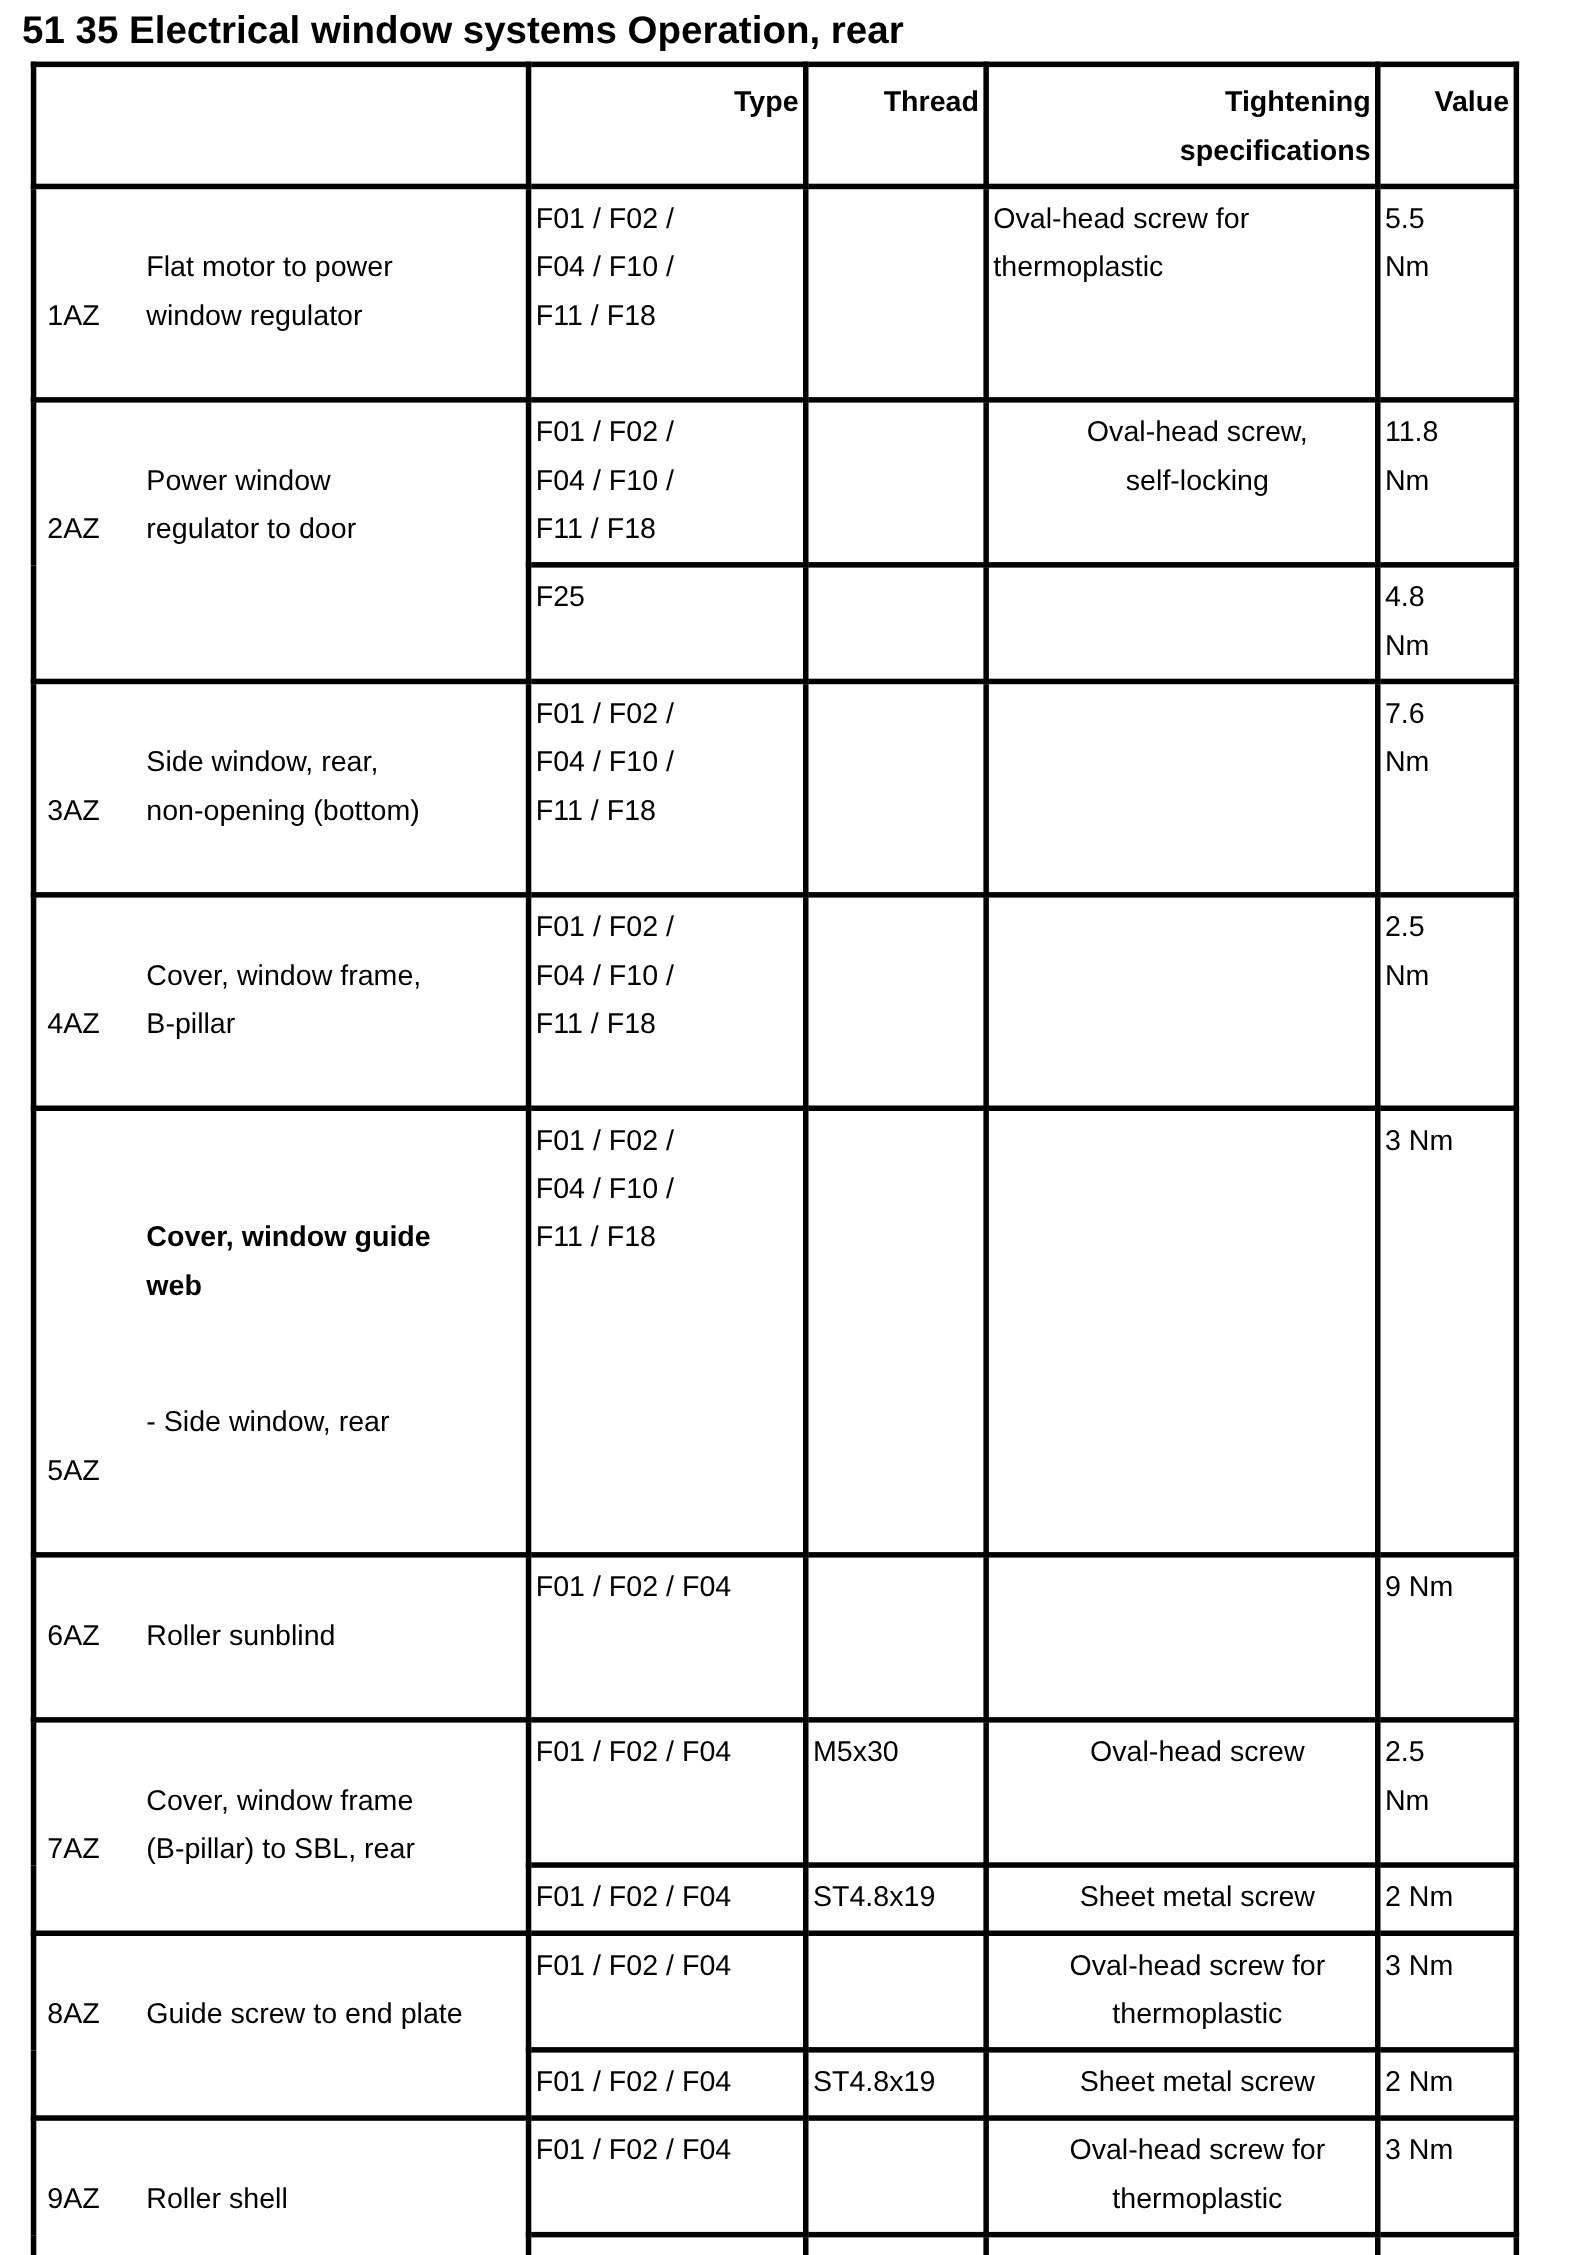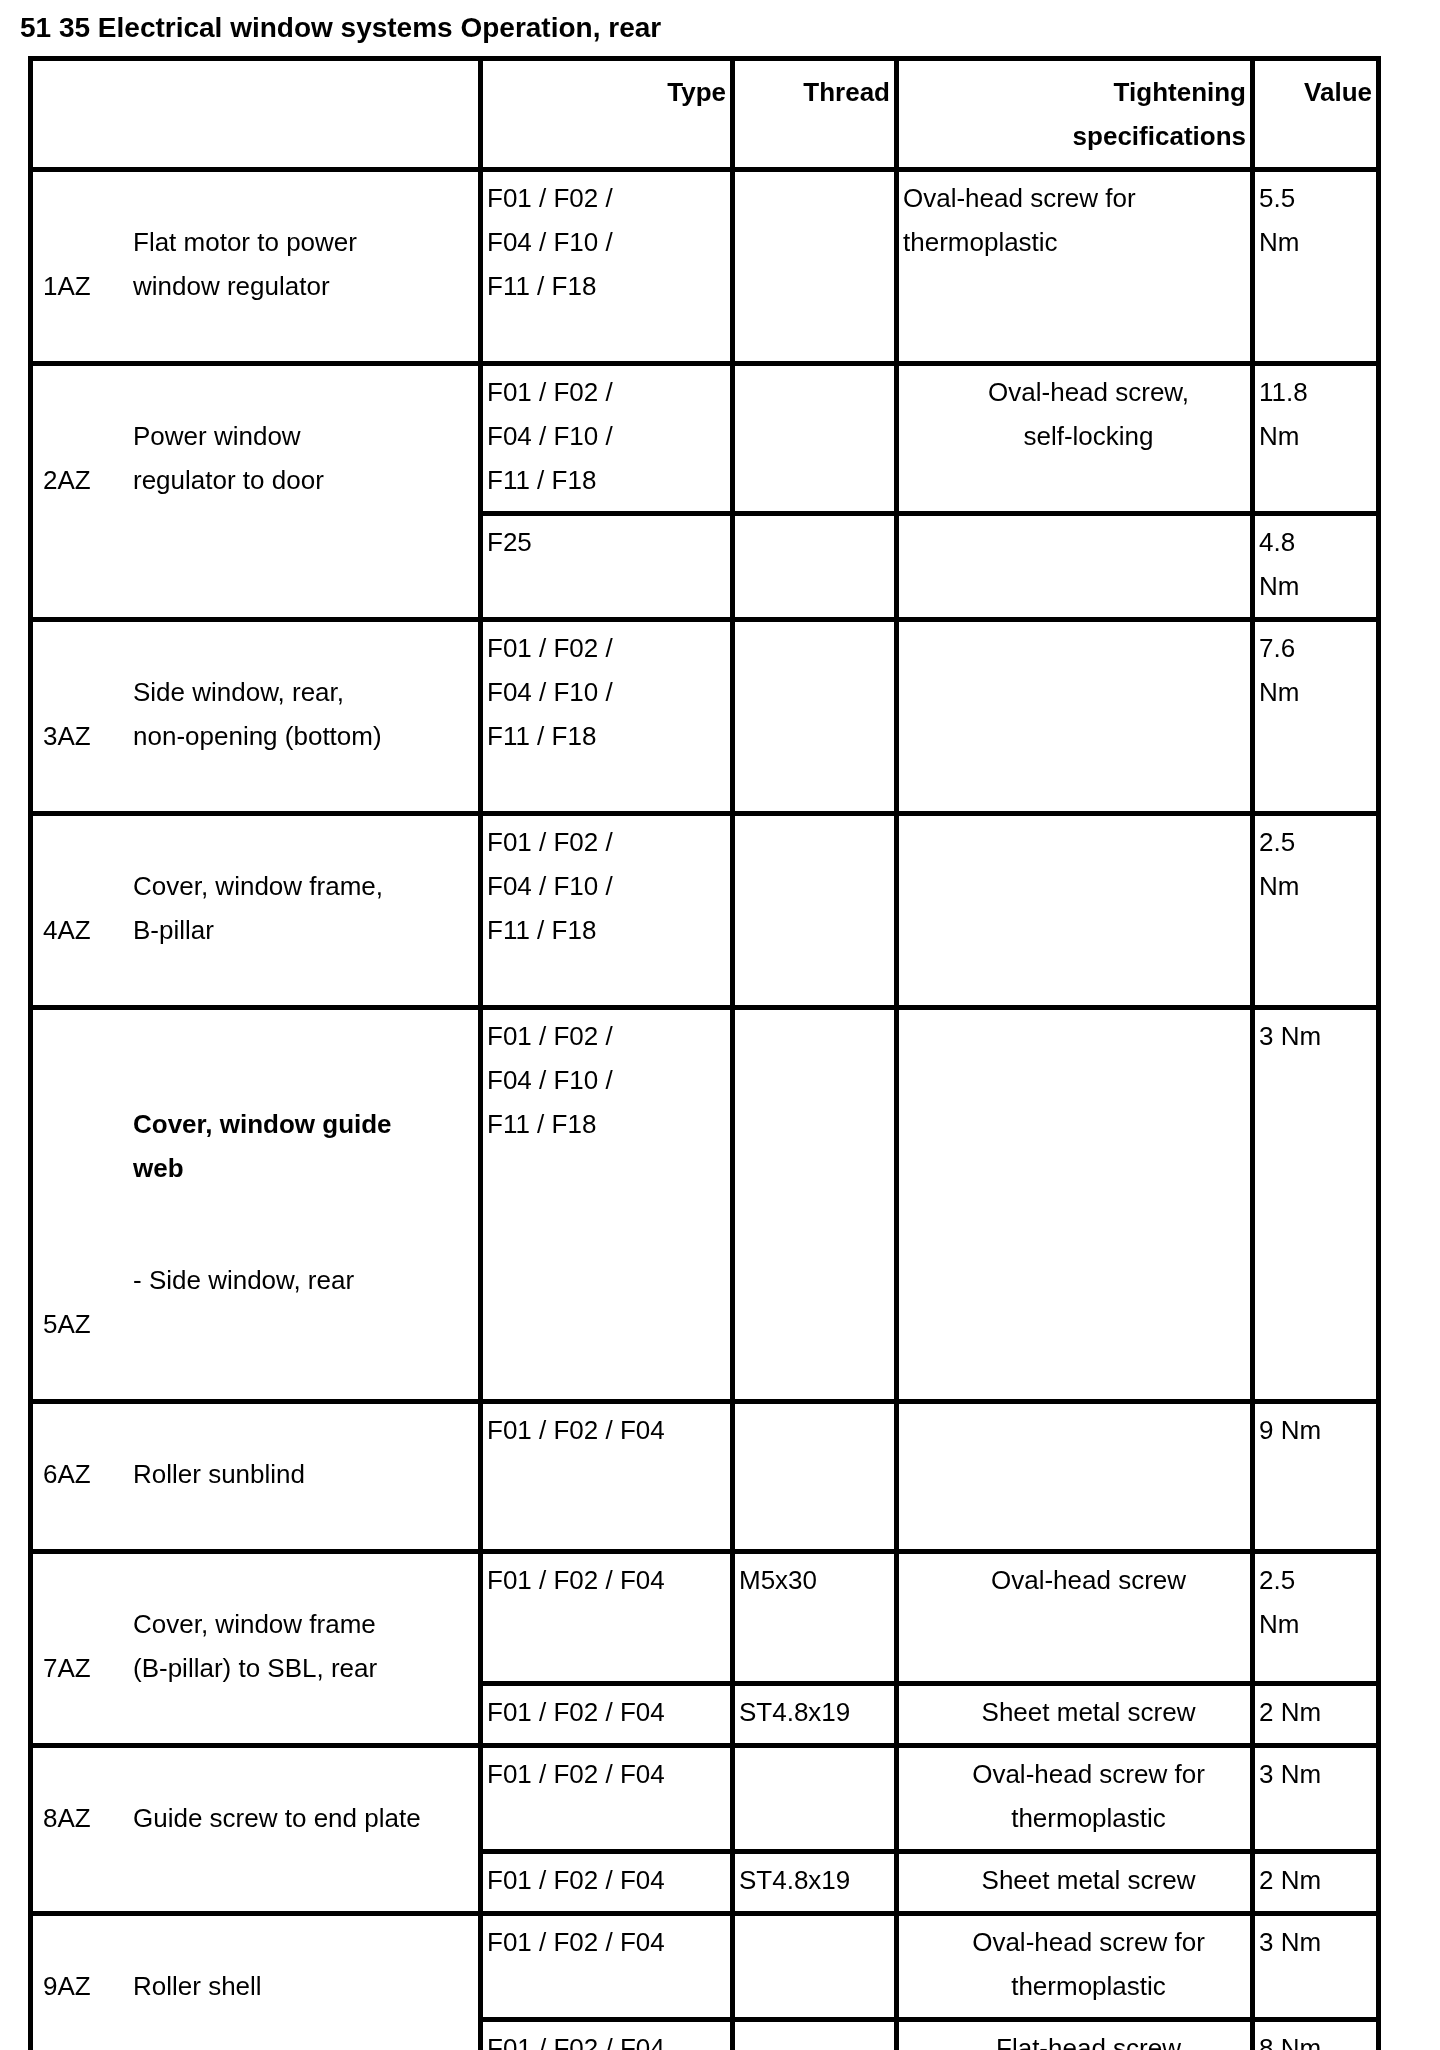--- a/index.html
+++ b/index.html
@@ -9,21 +9,21 @@
     color: #000000;
     font-family: "Liberation Sans", sans-serif;
   }
   body {
     width: 1440px;
     height: 2050px;
     overflow: hidden;
     position: relative;
   }
   .doc-title {
-    font-size: 28px;
+    font-size: 35px;
     font-weight: 700;
     margin: 10px 0 10px 20px;
     line-height: 36px;
     white-space: pre;
   }
   table.spec-table {
     border-collapse: collapse;
     table-layout: fixed;
     margin-left: 28px;
     width: 1348px;
@@ -50,21 +50,21 @@
   
   td.c1 { padding-left: 0; }
   .c1w { display: flex; align-items: flex-end; }
   .rid {
     flex: 0 0 100px;
     padding-left: 10px;
     box-sizing: border-box;
     white-space: pre;
   }
   .rdesc { flex: 1; padding-right: 6px; }
-  .para2 { display: block; margin-top: 24px; }
+  .para2 { display: block; margin-top: 36px; }
   .p1 { display: block; font-weight: bold; }
   
   td.spec-flush { padding-left: 4px; }
   td.spec-ind  { padding-left: 32px; text-align: center; }
   
   tr.r-short td { height: 44px; }
 </style>
 </head>
 <body>
 

